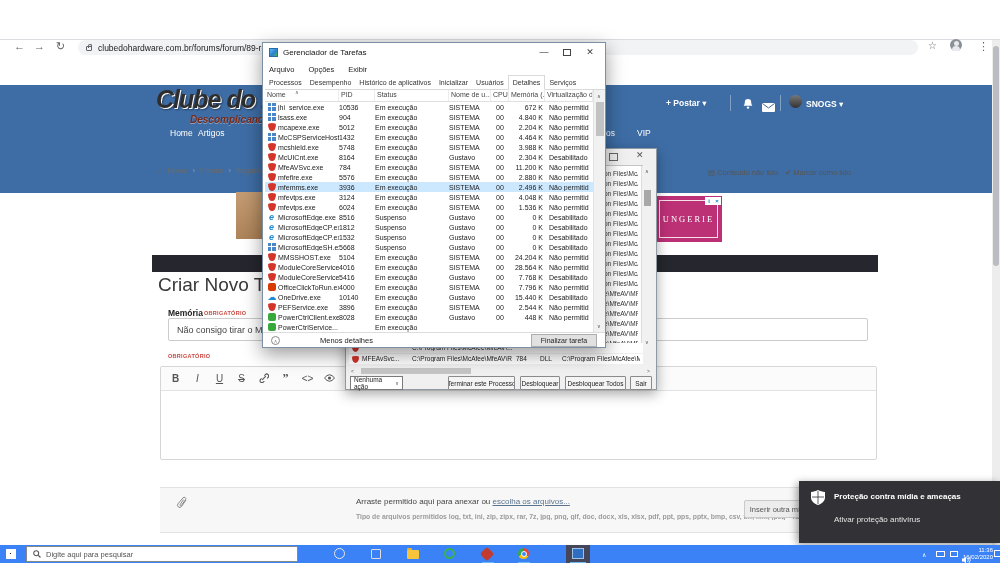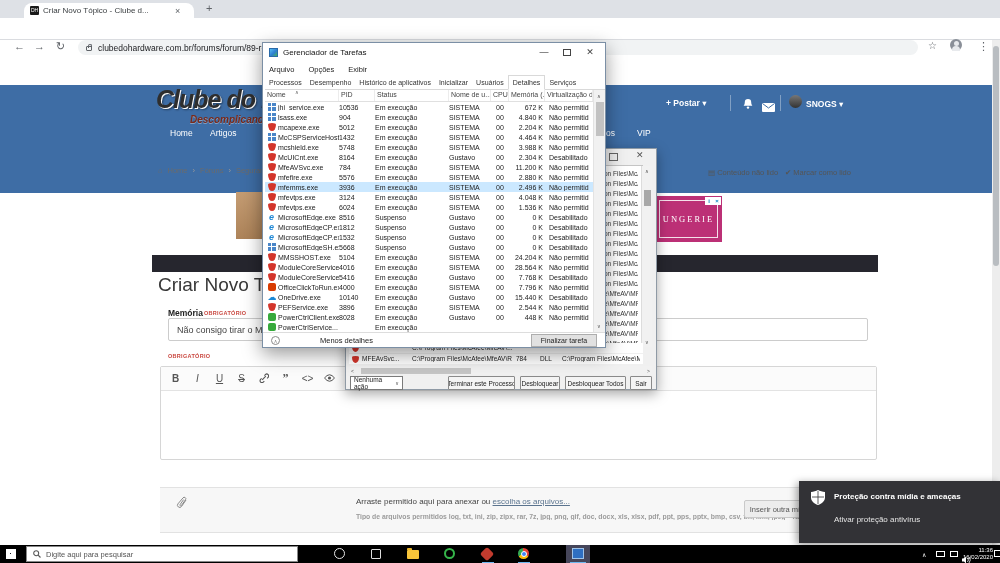--- a/index.html
+++ b/index.html
@@ -140,21 +140,21 @@
   #less-label{font-size:7.5px;color:#222;flex:1;padding-left:36px;}
   #endtask{width:66px;height:13px;background:#e1e1e1;border:1px solid #adadad;font-size:7px;color:#222;
     display:flex;align-items:center;justify-content:center;}
 
   
   #notif{left:799px;top:481px;width:201px;height:62px;background:#323236;z-index:20;box-shadow:-2px 2px 8px rgba(0,0,0,.4);}
   #notif-title{left:35px;top:11px;font-size:8px;font-weight:600;color:#fff;white-space:nowrap;}
   #notif-action{left:35px;top:34px;font-size:8px;color:#e4e4e4;white-space:nowrap;}
 
   
-  #taskbar{left:0;top:545px;width:1000px;height:18px;background:#000000;z-index:30;display:block;}
+  #taskbar{left:0;top:545px;width:1000px;height:18px;background:#3b82f6;z-index:30;display:block;}
   #startbtn{left:6px;top:4px;width:10px;height:10px;
     background-image:linear-gradient(to right,#fff 4.5px,transparent 4.5px,transparent 5.5px,#fff 5.5px),
     linear-gradient(to bottom,#fff 4.5px,transparent 4.5px,transparent 5.5px,#fff 5.5px);
     background-color:#15151f;}
   #tb-search{left:26px;top:1px;width:272px;height:16px;background:#fff;border:1px solid #888;
     display:flex;align-items:center;padding:0 6px;gap:5px;}
   #tb-search span{font-size:7.5px;color:#555;}
   .tb-ico{top:2px;width:14px;height:14px;}
   #ico-cortana{border:1.5px solid #e8e8e8;border-radius:50%;width:11px;height:11px;}
   #ico-taskview{width:10px;height:10px;border:1px solid #ddd;border-radius:1px;top:4px;}
@@ -179,21 +179,21 @@
 <body>
 
 <div id="screen">
 
   <div id="page" class="abs">
     <div id="siteheader" class="abs"></div>
     <div id="logo" class="abs">Clube do Hardware</div>
     <div id="tagline" class="abs">Descomplicando a tecnologia</div>
     <div id="site-nav">
         <span class="nav-item" style="left: 170px;">Home</span>
-        <span class="nav-item" style="left: 210px;">Artigos</span>
+        <span class="nav-item" style="left: 198px;">Artigos</span>
         <span class="nav-item" style="left: 588px;">Cursos</span>
         <span class="nav-item" style="left: 637px;">VIP</span>
       </div>
     <div id="postar" class="abs">+ Postar ▾</div>
     <div class="abs hdr-sep" style="left:730px"></div>
     <span class="abs" style="left:742px;top:56px">
       <svg width="12" height="12" viewBox="0 0 12 12">
           <path d="M6 1 a3.2 3.2 0 0 1 3.2 3.2 c0 2.6 1 3.2 1.3 3.6 H1.5 c.3-.4 1.3-1 1.3-3.6 A3.2 3.2 0 0 1 6 1Z" fill="#fff"></path>
           <circle cx="6" cy="9.6" r="1.2" fill="#fff"></circle>
         </svg>
@@ -261,28 +261,20 @@
         <span id="attach-link">escolha os arquivos...</span>
       </div>
       <div id="allowed" class="abs">Tipo de arquivos permitidos log, txt, ini, zip, zipx, rar, 7z, jpg, png, gif, doc, docx, xls, xlsx, pdf, ppt, pps, pptx, bmp, csv, tiff, xml, jpeg · Tamanho total do arquivo 4,88MB</div>
     </div>
     <div id="insertbtn" class="abs">Inserir outra mídia</div>
     <div id="pagescroll" class="abs">
       <div id="pagescroll-thumb" class="abs"></div>
     </div>
   </div>
 
-  <div id="tabstrip" class="abs" style="z-index:2">
-    <div id="tab" class="abs">
-      <span id="tab-favicon">DH</span>
-      <span id="tab-title">Criar Novo Tópico - Clube d...</span>
-      <span class="tab-x">×</span>
-    </div>
-    <div id="newtab" class="abs">+</div>
-  </div>
   <div id="urlrow" class="abs" style="z-index:2">
     <span class="abs navbtn" style="left:14px">←</span>
     <span class="abs navbtn" style="left:34px">→</span>
     <span class="abs navbtn" style="left:56px">↻</span>
     <div id="urlpill" class="abs">
       <span class="padlock"></span>
       <span id="urltext">clubedohardware.com.br/forums/forum/89-remoção-de-malware/?do=add</span>
     </div>
     <span class="abs navbtn" style="left:928px;font-size:10px">☆</span>
     <span id="chrome-avatar" class="abs"></span>

